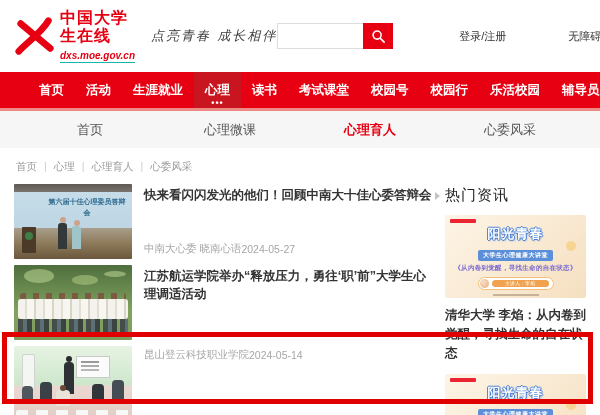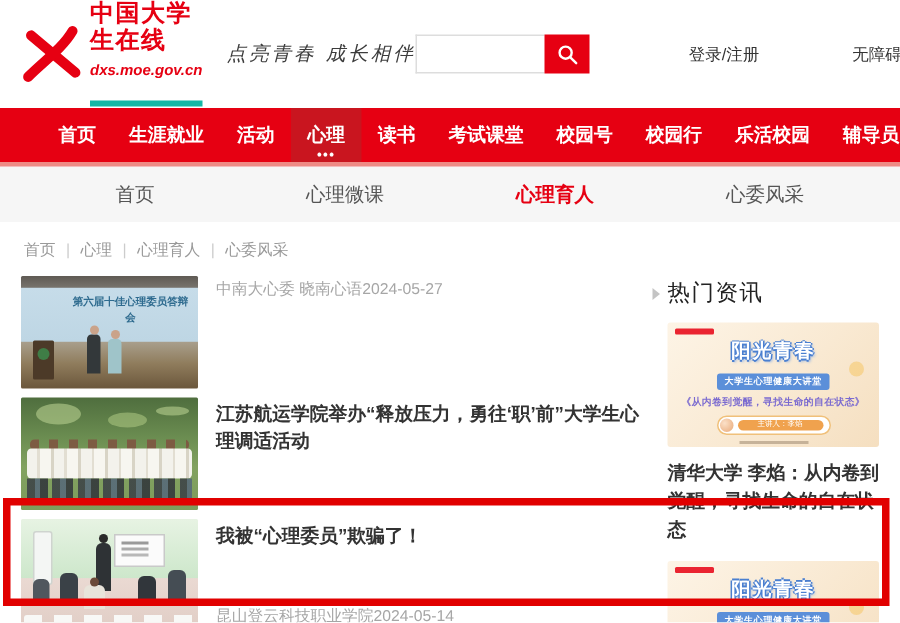--- a/index.html
+++ b/index.html
@@ -6,21 +6,21 @@
   html,body { background:#fff; }
   body { font-family:"Liberation Sans","DejaVu Sans",sans-serif; }
   .page { position:relative; width:600px; height:415px; background:#fff; overflow:hidden; }
 
   
   .header { display:flex; align-items:center; height:72px; padding:0 14px; background:#fff; }
   .logo { display:flex; align-items:center; cursor:pointer; }
   .logo-mark { width:42px; height:40px; flex:0 0 auto; }
   .logo-text { margin-left:4px; }
   .logo-title { color:#e60012; font-size:16px; font-weight:bold; letter-spacing:1px; line-height:18px; }
-  .logo-domain { color:#e60012; font-size:10px; font-weight:bold; font-style:italic; border-bottom:4px solid #14b8a6; display:inline-block; padding-bottom:14px; }
+  .logo-domain { color:#e60012; font-size:10px; font-weight:bold; font-style:italic; border-bottom:1px solid #14b8a6; display:inline-block; padding-bottom:1px; }
   .slogan { margin-left:16px; font-family:"DejaVu Serif","Liberation Serif",serif; font-style:italic; font-weight:normal; font-size:13px; color:#3c3c3c; letter-spacing:2px; white-space:nowrap; }
   .search-wrap { margin-left:auto; display:flex; align-items:center; }
   .search-input { width:86px; height:26px; border:1px solid #ddd; border-right:none; outline:none; padding:0 6px; font-size:11px; }
   .search-btn { width:30px; height:26px; background:#e60012; border:none; display:flex; align-items:center; justify-content:center; cursor:pointer; }
   .header-links { display:flex; align-items:center; margin-left:22px; gap:18px; }
   .hlink { font-size:11px; color:#333; cursor:pointer; white-space:nowrap;margin-left:44px; }
   .submit-btn { margin-left:22px; font-size:11px; color:#e60012; border:1px solid #e88; border-radius:3px; background:#fff; padding:2px 9px; cursor:pointer; white-space:nowrap; }
 
   
   .mainnav { height:39px; background:#e60012; border-bottom:3px solid #ee8a85; display:flex; align-items:stretch; padding-left:28px; }
@@ -132,22 +132,22 @@
     </div>
     <div class="header-links">
       <span class="hlink">登录/注册</span>
       <span class="hlink">无障碍</span>
     </div>
     <button class="submit-btn">投稿</button>
   </div>
 
   <div class="mainnav">
     <span class="nav-item">首页</span>
+    <span class="nav-item">活动</span>
     <span class="nav-item">生涯就业</span>
-    <span class="nav-item">活动</span>
     <span class="nav-item active">
       <span>心理</span>
       <span class="nav-dots">•••</span>
     </span>
     <span class="nav-item">读书</span>
     <span class="nav-item">考试课堂</span>
     <span class="nav-item">校园号</span>
     <span class="nav-item">校园行</span>
     <span class="nav-item">乐活校园</span>
     <span class="nav-item">辅导员</span>
@@ -171,20 +171,21 @@
       <div class="list-col">
 
         <div class="row">
           <div class="thumb thumb-1">
             <div class="t1-caption">第六届十佳心理委员答辩会</div>
             <div class="t1-podium"></div>
             <div class="t1-p1"></div>
             <div class="t1-p2"></div>
           </div>
           <div class="row-body">
+            <div class="row-title">快来看闪闪发光的他们！回顾中南大十佳心委答辩会</div>
             <div class="row-meta">
               <span class="src">中南大心委 晓南心语</span>
               <span class="date">2024-05-27</span>
             </div>
           </div>
         </div>
 
         <div class="row">
           <div class="thumb thumb-2">
             <div class="t2-light"></div>
@@ -203,21 +204,20 @@
             <div class="t3-board"></div>
             <div class="t3-p1"></div>
             <div class="t3-p2"></div>
             <div class="t3-p3"></div>
             <div class="t3-p4"></div>
             <div class="t3-p5"></div>
             <div class="t3-p6"></div>
             <div class="t3-chairs"></div>
           </div>
           <div class="row-body">
-            <div class="row-title">我被“心理委员”欺骗了！</div>
             <div class="row-meta">
               <span class="src">昆山登云科技职业学院</span>
               <span class="date">2024-05-14</span>
             </div>
           </div>
         </div>
 
       </div>
 
       <div class="side-col">

